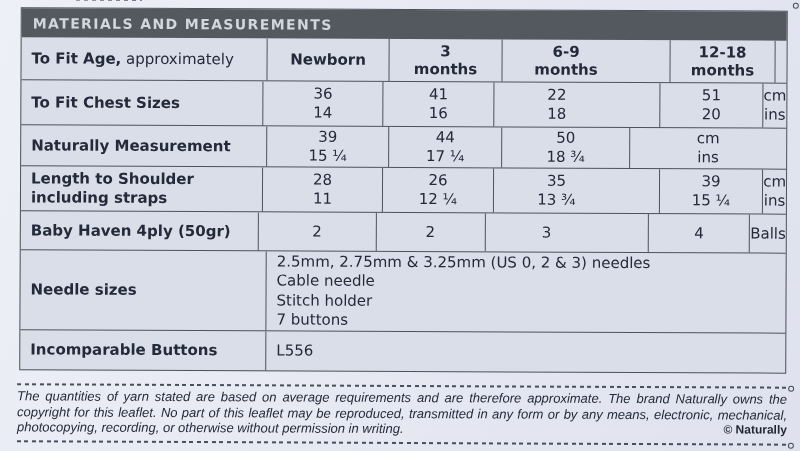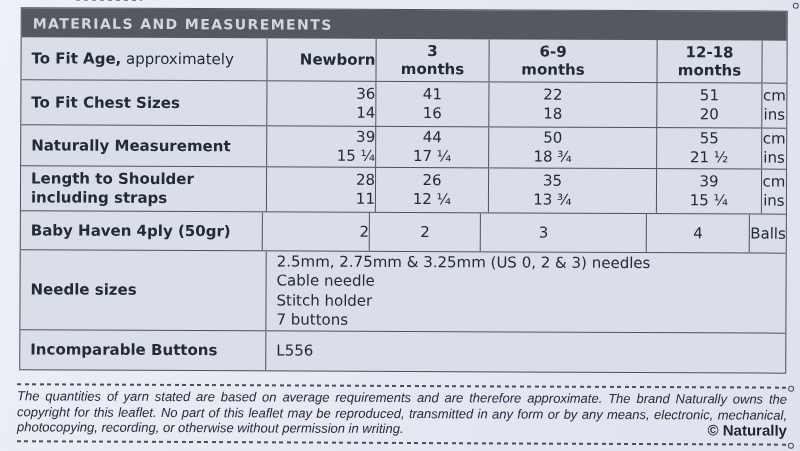--- a/index.html
+++ b/index.html
@@ -19,40 +19,40 @@
   
   .mtable{position:absolute;left:20px;top:9px;width:767px;
     border:1.5px solid #4e525c;background:#dadee8;box-sizing:border-box;}
   .bar{height:29px;background:#54585f;color:#d3d6db;display:flex;align-items:center;
     font-weight:bold;font-size:14px;letter-spacing:1.4px;padding-left:11px;}
   .trow{display:flex;border-top:1px solid #4e525c;box-sizing:border-box;}
   .cell{box-sizing:border-box;display:flex;flex-direction:column;justify-content:center;
     align-items:center;text-align:center;font-size:15px;line-height:19px;}
   .cell + .cell{border-left:1px solid #4e525c;}
   .lbl{width:245px;align-items:flex-start;text-align:left;padding:2px 6px 2px 10px;font-weight:bold;}
-  .c1{width:109px;align-items:flex-end;} .c2{width:113px;} .c3{width:128px;} .c4{width:105px;margin-left:40px;}
+  .c1{width:122px;} .c2{width:113px;} .c3{width:128px;} .c4{width:105px;margin-left:40px;}
   .cu{flex:1;}
   .h42{height:42px;} .h45{height:45px;} .h41{height:41px;} .h39{height:39px;}
   .h80{height:80px;} .h40{height:40px;}
   .colhead{font-weight:bold;white-space:pre-line;line-height:18px;}
   .normalw{font-weight:normal;margin-top:16px;}
   .spanval{flex:1;align-items:flex-start;text-align:left;padding:4px 8px 4px 10px;justify-content:center;}
   .spanval div{white-space:nowrap;line-height:19.5px;}
 
   
   .rule{position:absolute;left:18px;width:770px;height:2px;
     background:repeating-linear-gradient(90deg,#474e5c 0 4px,transparent 4px 7.5px);}
   .rule::after{content:"";position:absolute;right:-7px;top:-1px;width:4px;height:4px;
     border:1px solid #474e5c;border-radius:50%;background:transparent;}
   .rule1{top:385px;} .rule2{top:442px;}
   .disclaimer{position:absolute;left:18px;top:390px;width:770px;height:48px;
     font-family:"Liberation Sans",sans-serif;font-style:italic;font-size:13px;
     line-height:15.6px;text-align:justify;color:#252b3a;}
   .copyright{position:absolute;right:0;bottom:1px;font-weight:bold;font-style:normal;
-    font-family:"Liberation Sans",sans-serif;font-size:15px;color:#1e2432;background:transparent;}
+    font-family:"Liberation Sans",sans-serif;font-size:12px;color:#1e2432;background:transparent;}
 </style>
 </head>
 <body>
 
 <div class="sheet">
 
   <div class="top-remnant"></div>
   <div class="top-dot"></div>
 
   <div class="mtable">
@@ -117,24 +117,20 @@
           <span>39</span>
           <span>15 ¼</span>
         </div>
       <div class="cell c2">
           <span>44</span>
           <span>17 ¼</span>
         </div>
       <div class="cell c3">
           <span>50</span>
           <span>18 ¾</span>
-        </div>
-      <div class="cell c4">
-          <span>55</span>
-          <span>21 ½</span>
         </div>
       <div class="cell cu">
           <span>cm</span>
           <span>ins</span>
         </div>
     </div>
 
     <div class="trow h45">
       <div class="cell lbl">
           <span>Length to Shoulder including straps</span>

